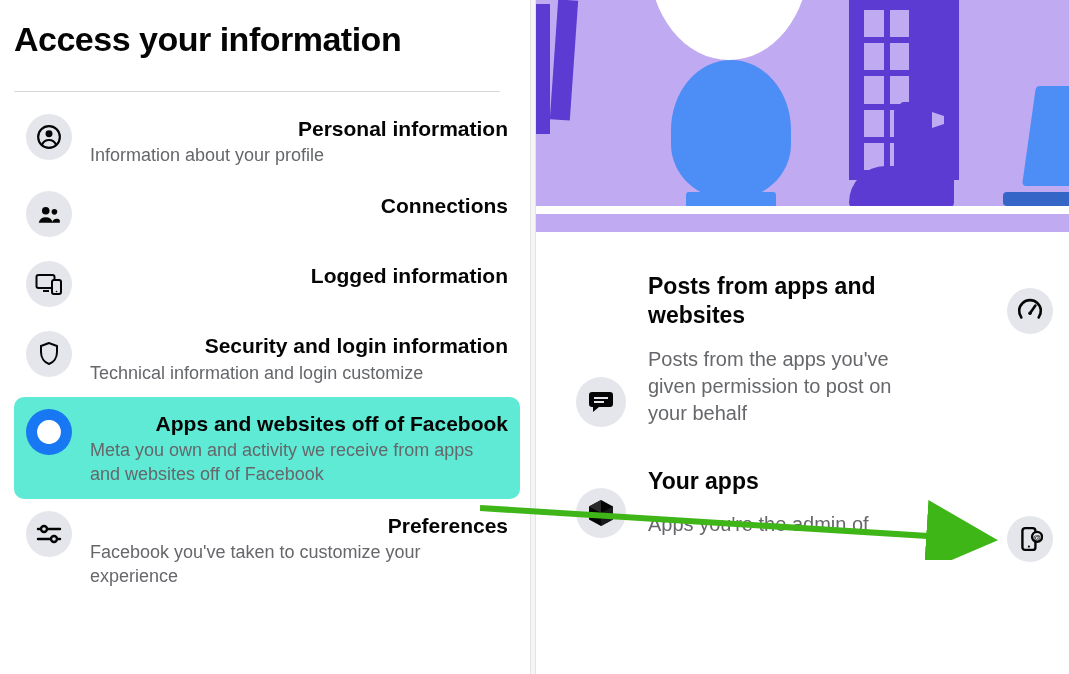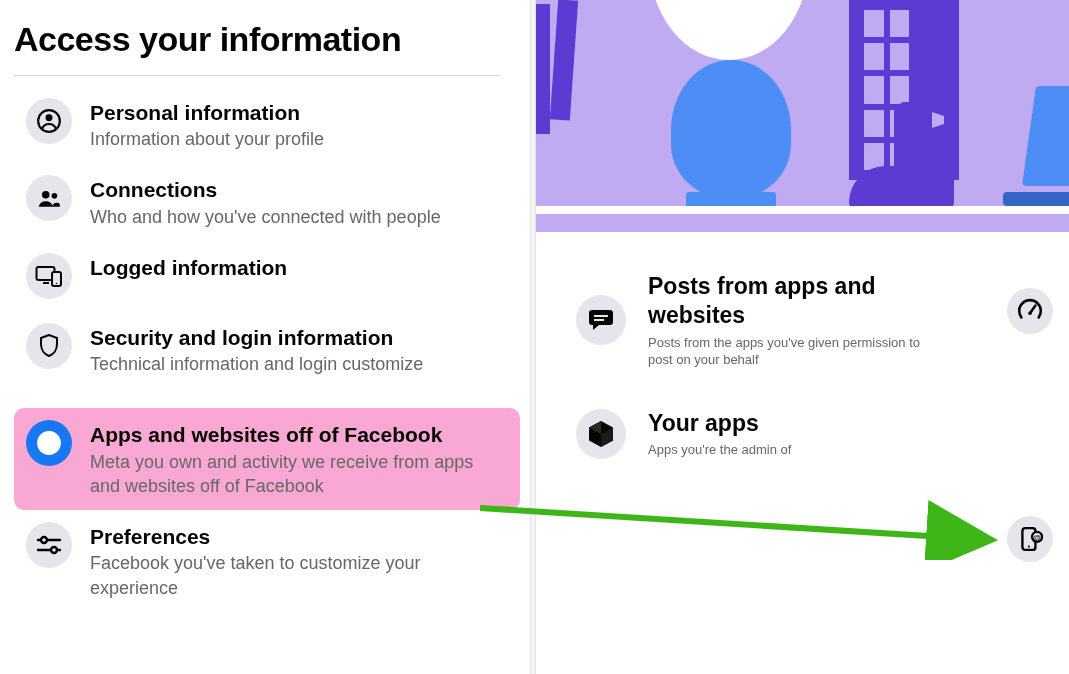--- a/index.html
+++ b/index.html
@@ -1,29 +1,29 @@
 <!DOCTYPE html>
 <html><head>
 <meta charset="utf-8">
 <style>
   * { box-sizing: border-box; margin: 0; padding: 0; }
   html, body { width: 1069px; height: 674px; font-family: -apple-system, BlinkMacSystemFont, "Segoe UI", Helvetica, Arial, sans-serif; background: #fff; overflow: hidden; }
   .wrap { display: flex; height: 100%; position: relative; }
   .sidebar { width: 530px; padding: 20px 10px 20px 14px; }
   .divider-col { width: 6px; background: #f5f5f5; border-left: 1px solid #e4e4e4; border-right: 1px solid #e4e4e4; }
   .content { flex: 1; display: flex; flex-direction: column; }
-  h1 { font-size: 34px; font-weight: 800; letter-spacing: -0.5px; color: #050505; padding-bottom: 16px; border-bottom: 1px solid #d8d8d8; margin-right: 20px; }
+  h1 { font-size: 34px; font-weight: 800; letter-spacing: -0.5px; color: #050505; padding-bottom: 32px; border-bottom: 1px solid #d8d8d8; margin-right: 20px; }
   .navlist { margin-top: 10px; }
   .navitem { display: flex; align-items: flex-start; gap: 18px; padding: 12px 12px; border-radius: 10px; cursor: pointer; }
-  .navitem.selected { background: #f9a8d4; margin-top: 20px; }
+  .navitem.selected { background: #5eead4; }
   .icon-circle { width: 46px; height: 46px; border-radius: 50%; background: #e4e6eb; display: flex; align-items: center; justify-content: center; flex-shrink: 0; }
   .navitem.selected .icon-circle { background: #1877f2; }
   .navitem.selected .icon-circle svg { fill: #fff; stroke: #fff; }
   .nav-text { flex: 1; padding-top: 2px; }
-  .nav-title { font-size: 21px; font-weight: 700; color: #050505; line-height: 1.2; }
+  .nav-title { font-size: 21px; font-weight: 700; color: #050505; line-height: 1.2; text-align: right; }
   .nav-desc { font-size: 18px; color: #65676b; line-height: 1.35; margin-top: 2px; }
 
   .hero { height: 232px; background: #c0aaf2; position: relative; overflow: hidden; }
   .hero .lampstem { position:absolute; left:185px; top:0; width:16px; height:30px; background:#fff; }
   .hero .lampshade { position:absolute; left:113px; top:-60px; width:160px; height:120px; background:#fff; border-radius: 10px 10px 80px 80px / 10px 10px 100px 100px; }
   .hero .lampshade:after{ content:""; position:absolute; left:50%; bottom:-10px; width:10px; height:10px; background:#fff; border-radius:50%; transform:translateX(-50%);}
   .hero .lampbase { position:absolute; left:135px; top:60px; width:120px; height:140px; background:#4d8df6; border-radius: 60px 60px 50% 50% / 70px 70px 40% 40%; }
   .hero .lampfoot { position:absolute; left:150px; top:192px; width:90px; height:14px; background:#4d8df6; border-radius: 3px 3px 0 0;}
   .hero .building { position:absolute; right:110px; top:0; width:110px; height:180px; background:#5b3bd1; }
   .hero .building .wins { position:absolute; inset:10px 50px 10px 15px; display:grid; grid-template-columns:1fr 1fr; grid-template-rows: repeat(5,1fr); gap:6px;}
@@ -36,25 +36,25 @@
   .hero .table { position:absolute; left:0; right:0; bottom:18px; height:8px; background:#fff;}
   .hero .laptop{ position:absolute; right:-20px; bottom:26px; width:80px; height:120px;}
   .hero .laptop .screen{ position:absolute; right:0; top:0; width:60px; height:100px; background:#4d8df6; transform: skewX(-8deg); border-radius:4px;}
   .hero .laptop .base{ position:absolute; right:-4px; bottom:0; width:90px; height:14px; background:#3566c7; border-radius:4px;}
   .hero .books{ position:absolute; left:-6px; top:0; width:48px; height:40px;}
   .hero .books span{ position:absolute; width:20px; background:#5b3bd1;}
   .hero .books span:nth-child(1){ left:0; top:4px; height:130px;}
   .hero .books span:nth-child(2){ left:24px; top:0; height:120px; transform:rotate(4deg);}
 
   .cards { padding: 40px 10px 0 40px; display: flex; flex-direction: column; gap: 40px; }
-  .card { display: flex; align-items: center; gap: 22px; }
+  .card { display: flex; align-items: flex-end; gap: 22px; }
   .card .cc { width: 50px; height: 50px; border-radius: 50%; background: #e4e6eb; display:flex; align-items:center; justify-content:center; flex-shrink:0;}
   .card-text { flex:1; max-width: 280px;}
   .card-title { font-size: 23px; font-weight: 700; color:#050505; line-height:1.25;}
-  .card-desc { font-size: 13px; color:#65676b; line-height:1.35; margin-top:4px;}
+  .card-desc { font-size: 20px; color:#65676b; line-height:1.35; margin-top:16px;}
 
   .float-btn { position:absolute; right:16px; width:46px; height:46px; border-radius:50%; background:#e4e6eb; display:flex; align-items:center; justify-content:center; cursor:pointer;}
   .fb-speed { top: 288px; }
   .fb-phone { top: 516px; }
 
   svg { display:block; }
 
   .arrow { position:absolute; pointer-events:none; }
 </style>
 </head>
@@ -83,21 +83,20 @@
         <div class="icon-circle">
           <svg width="26" height="26" viewBox="0 0 24 24" fill="#050505">
               <circle cx="9" cy="9" r="3.5"></circle>
               <circle cx="17" cy="10" r="2.6"></circle>
               <path d="M2.5 20c.8-3.4 3.3-5 6.5-5s5.7 1.6 6.5 5z"></path>
               <path d="M14.8 20c.5-2.4 2.1-3.6 4.2-3.6 1.2 0 2.3.4 3 1.3V20z"></path>
             </svg>
         </div>
         <div class="nav-text">
           <div class="nav-title">Connections</div>
-          <div class="nav-desc">Who and how you've connected with people</div>
         </div>
       </div>
 
       <div class="navitem">
         <div class="icon-circle">
           <svg width="28" height="22" viewBox="0 0 28 22" fill="none" stroke="#050505" stroke-width="2">
               <rect x="1.5" y="2" width="18" height="13" rx="2"></rect>
               <path d="M8 18h6"></path>
               <rect x="17" y="7" width="9" height="14" rx="2" fill="#e4e6eb"></rect>
               <circle cx="21.5" cy="18.5" r="0.8" fill="#050505" stroke="none"></circle>

